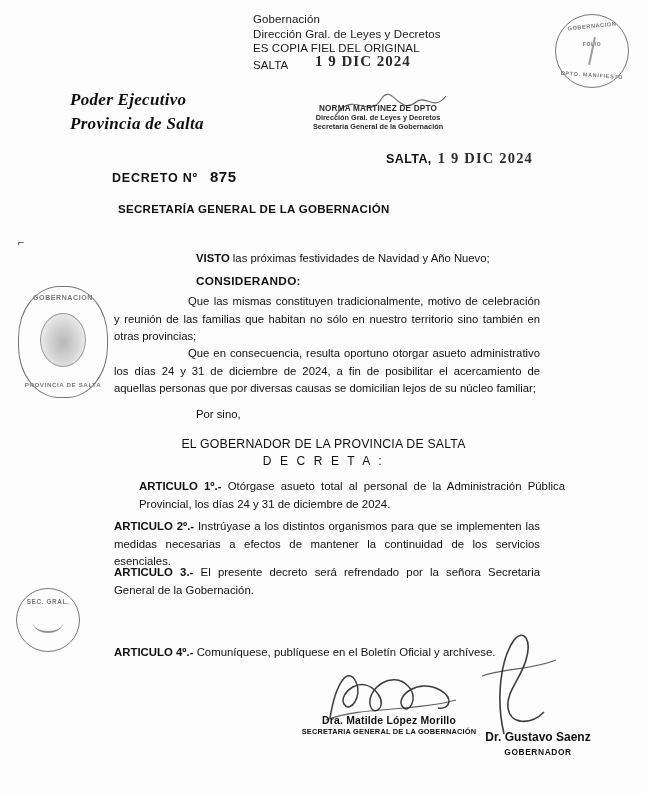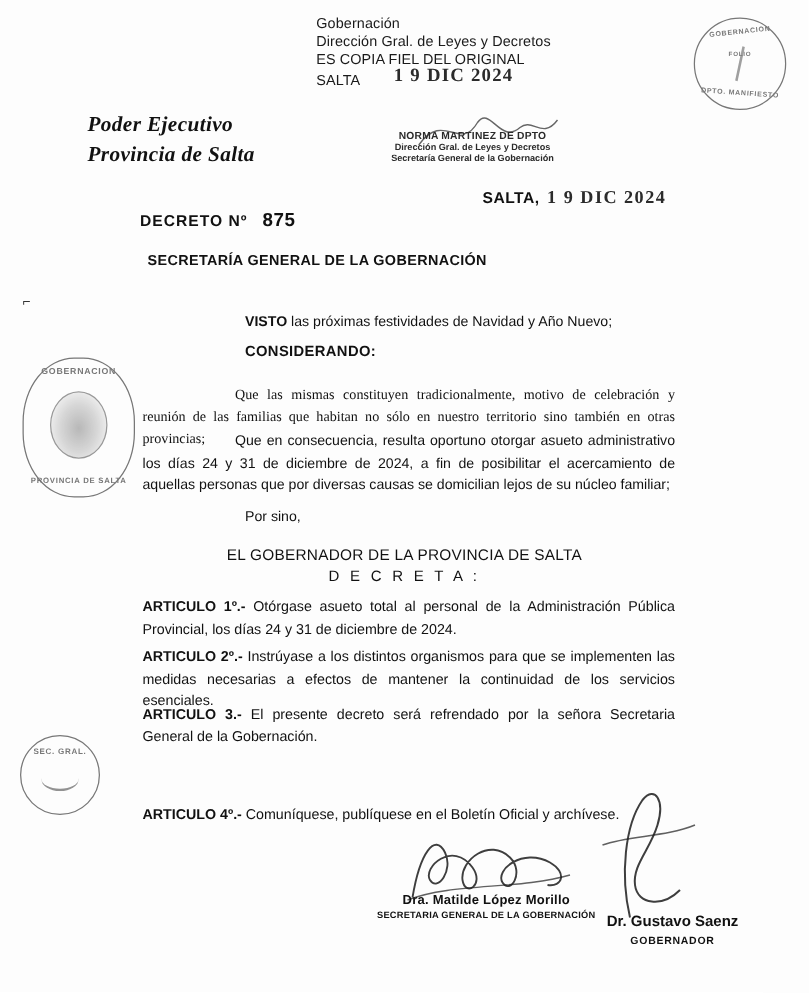--- a/index.html
+++ b/index.html
@@ -221,21 +221,21 @@
     line-height: 17px;
   }
   .wide-para {
     position: absolute;
     left: 114px;
     width: 426px;
     font-size: 11.3px;
     line-height: 17.5px;
     text-align: justify;
   }
-  .p1 { top: 308px; font-family: Liberation Serif, serif; }
+  .p1 { top: 293px; }
   .p2 { top: 345px; }
   .por-ello {
     position: absolute;
     left: 196px;
     top: 408px;
     font-size: 11.3px;
   }
   .gobernador-line {
     position: absolute;
     left: 0;
@@ -257,21 +257,21 @@
     letter-spacing: 2.6px;
   }
   .articulo {
     position: absolute;
     left: 114px;
     width: 426px;
     font-size: 11.4px;
     line-height: 17.5px;
     text-align: justify;
   }
-  .a1 { top: 478px; }
+  .a1 { top: 478px; margin-left: 25px; }
   .a2 { top: 518px; }
   .a3 { top: 564px; }
   .a4 { top: 632px; margin-top: 12px; }
 
   
   .sign-block {
     position: absolute;
     text-align: center;
   }
   .sign-left {

